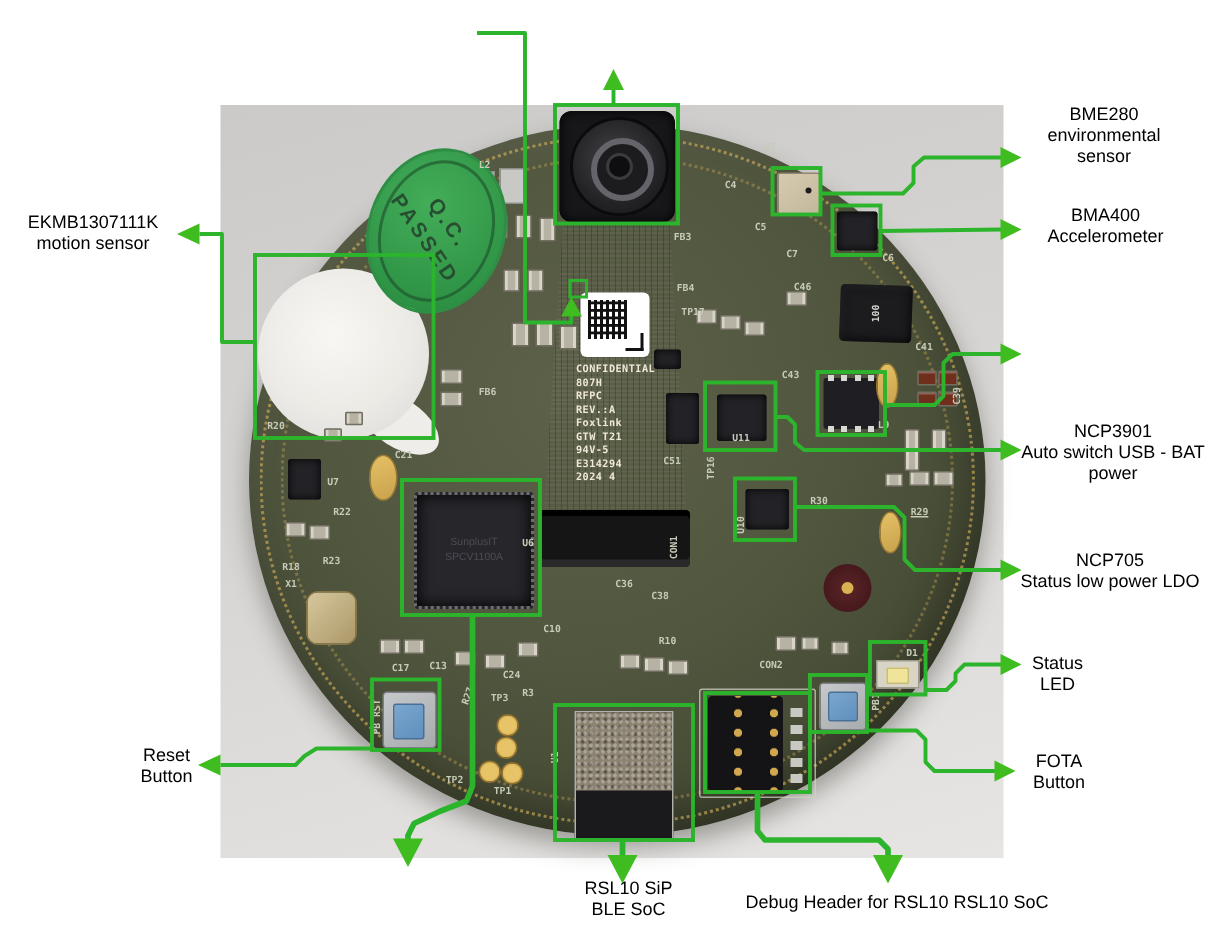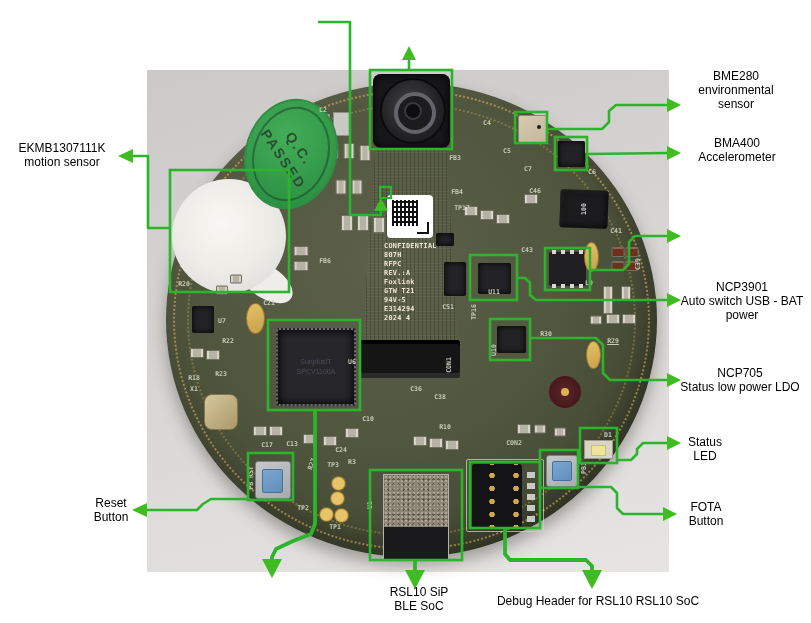--- a/index.html
+++ b/index.html
@@ -214,21 +214,21 @@
       <span class="silk" style="left: 228px; top: 341px; transform: translate(-50%, -50%) rotate(0deg);">R22</span>
       <span class="silk" style="left: 194px; top: 378px; transform: translate(-50%, -50%) rotate(0deg);">R18</span>
       <span class="silk" style="left: 221px; top: 374px; transform: translate(-50%, -50%) rotate(0deg);">R23</span>
       <span class="silk" style="left: 194px; top: 389px; transform: translate(-50%, -50%) rotate(0deg);">X1</span>
       <span class="silk" style="left: 267px; top: 445px; transform: translate(-50%, -50%) rotate(0deg);">C17</span>
       <span class="silk" style="left: 292px; top: 444px; transform: translate(-50%, -50%) rotate(0deg);">C13</span>
       <span class="silk" style="left: 341px; top: 450px; transform: translate(-50%, -50%) rotate(0deg);">C24</span>
       <span class="silk" style="left: 333px; top: 465px; transform: translate(-50%, -50%) rotate(0deg);">TP3</span>
       <span class="silk" style="left: 352px; top: 462px; transform: translate(-50%, -50%) rotate(0deg);">R3</span>
       <span class="silk" style="left: 312px; top: 464px; transform: translate(-50%, -50%) rotate(-70deg);">R27</span>
-      <span class="silk" style="left: 303px; top: 508px; transform: translate(-50%, -50%) rotate(0deg);">TP2</span>
+      <span class="silk" style="left: 303px; top: 520px; transform: translate(-50%, -50%) rotate(0deg);">TP2</span>
       <span class="silk" style="left: 335px; top: 527px; transform: translate(-50%, -50%) rotate(0deg);">TP1</span>
       <span class="silk" style="left: 352px; top: 362px; transform: translate(-50%, -50%) rotate(0deg);">U6</span>
       <span class="silk" style="left: 368px; top: 419px; transform: translate(-50%, -50%) rotate(0deg);">C10</span>
       <span class="silk" style="left: 416px; top: 389px; transform: translate(-50%, -50%) rotate(0deg);">C36</span>
       <span class="silk" style="left: 440px; top: 397px; transform: translate(-50%, -50%) rotate(0deg);">C38</span>
       <span class="silk" style="left: 445px; top: 427px; transform: translate(-50%, -50%) rotate(0deg);">R10</span>
       <span class="silk" style="left: 370px; top: 505px; transform: translate(-50%, -50%) rotate(-90deg);">U1</span>
       <span class="silk" style="left: 449px; top: 365px; transform: translate(-50%, -50%) rotate(-90deg);">CON1</span>
       <span class="silk" style="left: 448px; top: 307px; transform: translate(-50%, -50%) rotate(0deg);">C51</span>
       <span class="silk" style="left: 474px; top: 312px; transform: translate(-50%, -50%) rotate(-90deg);">TP16</span>

